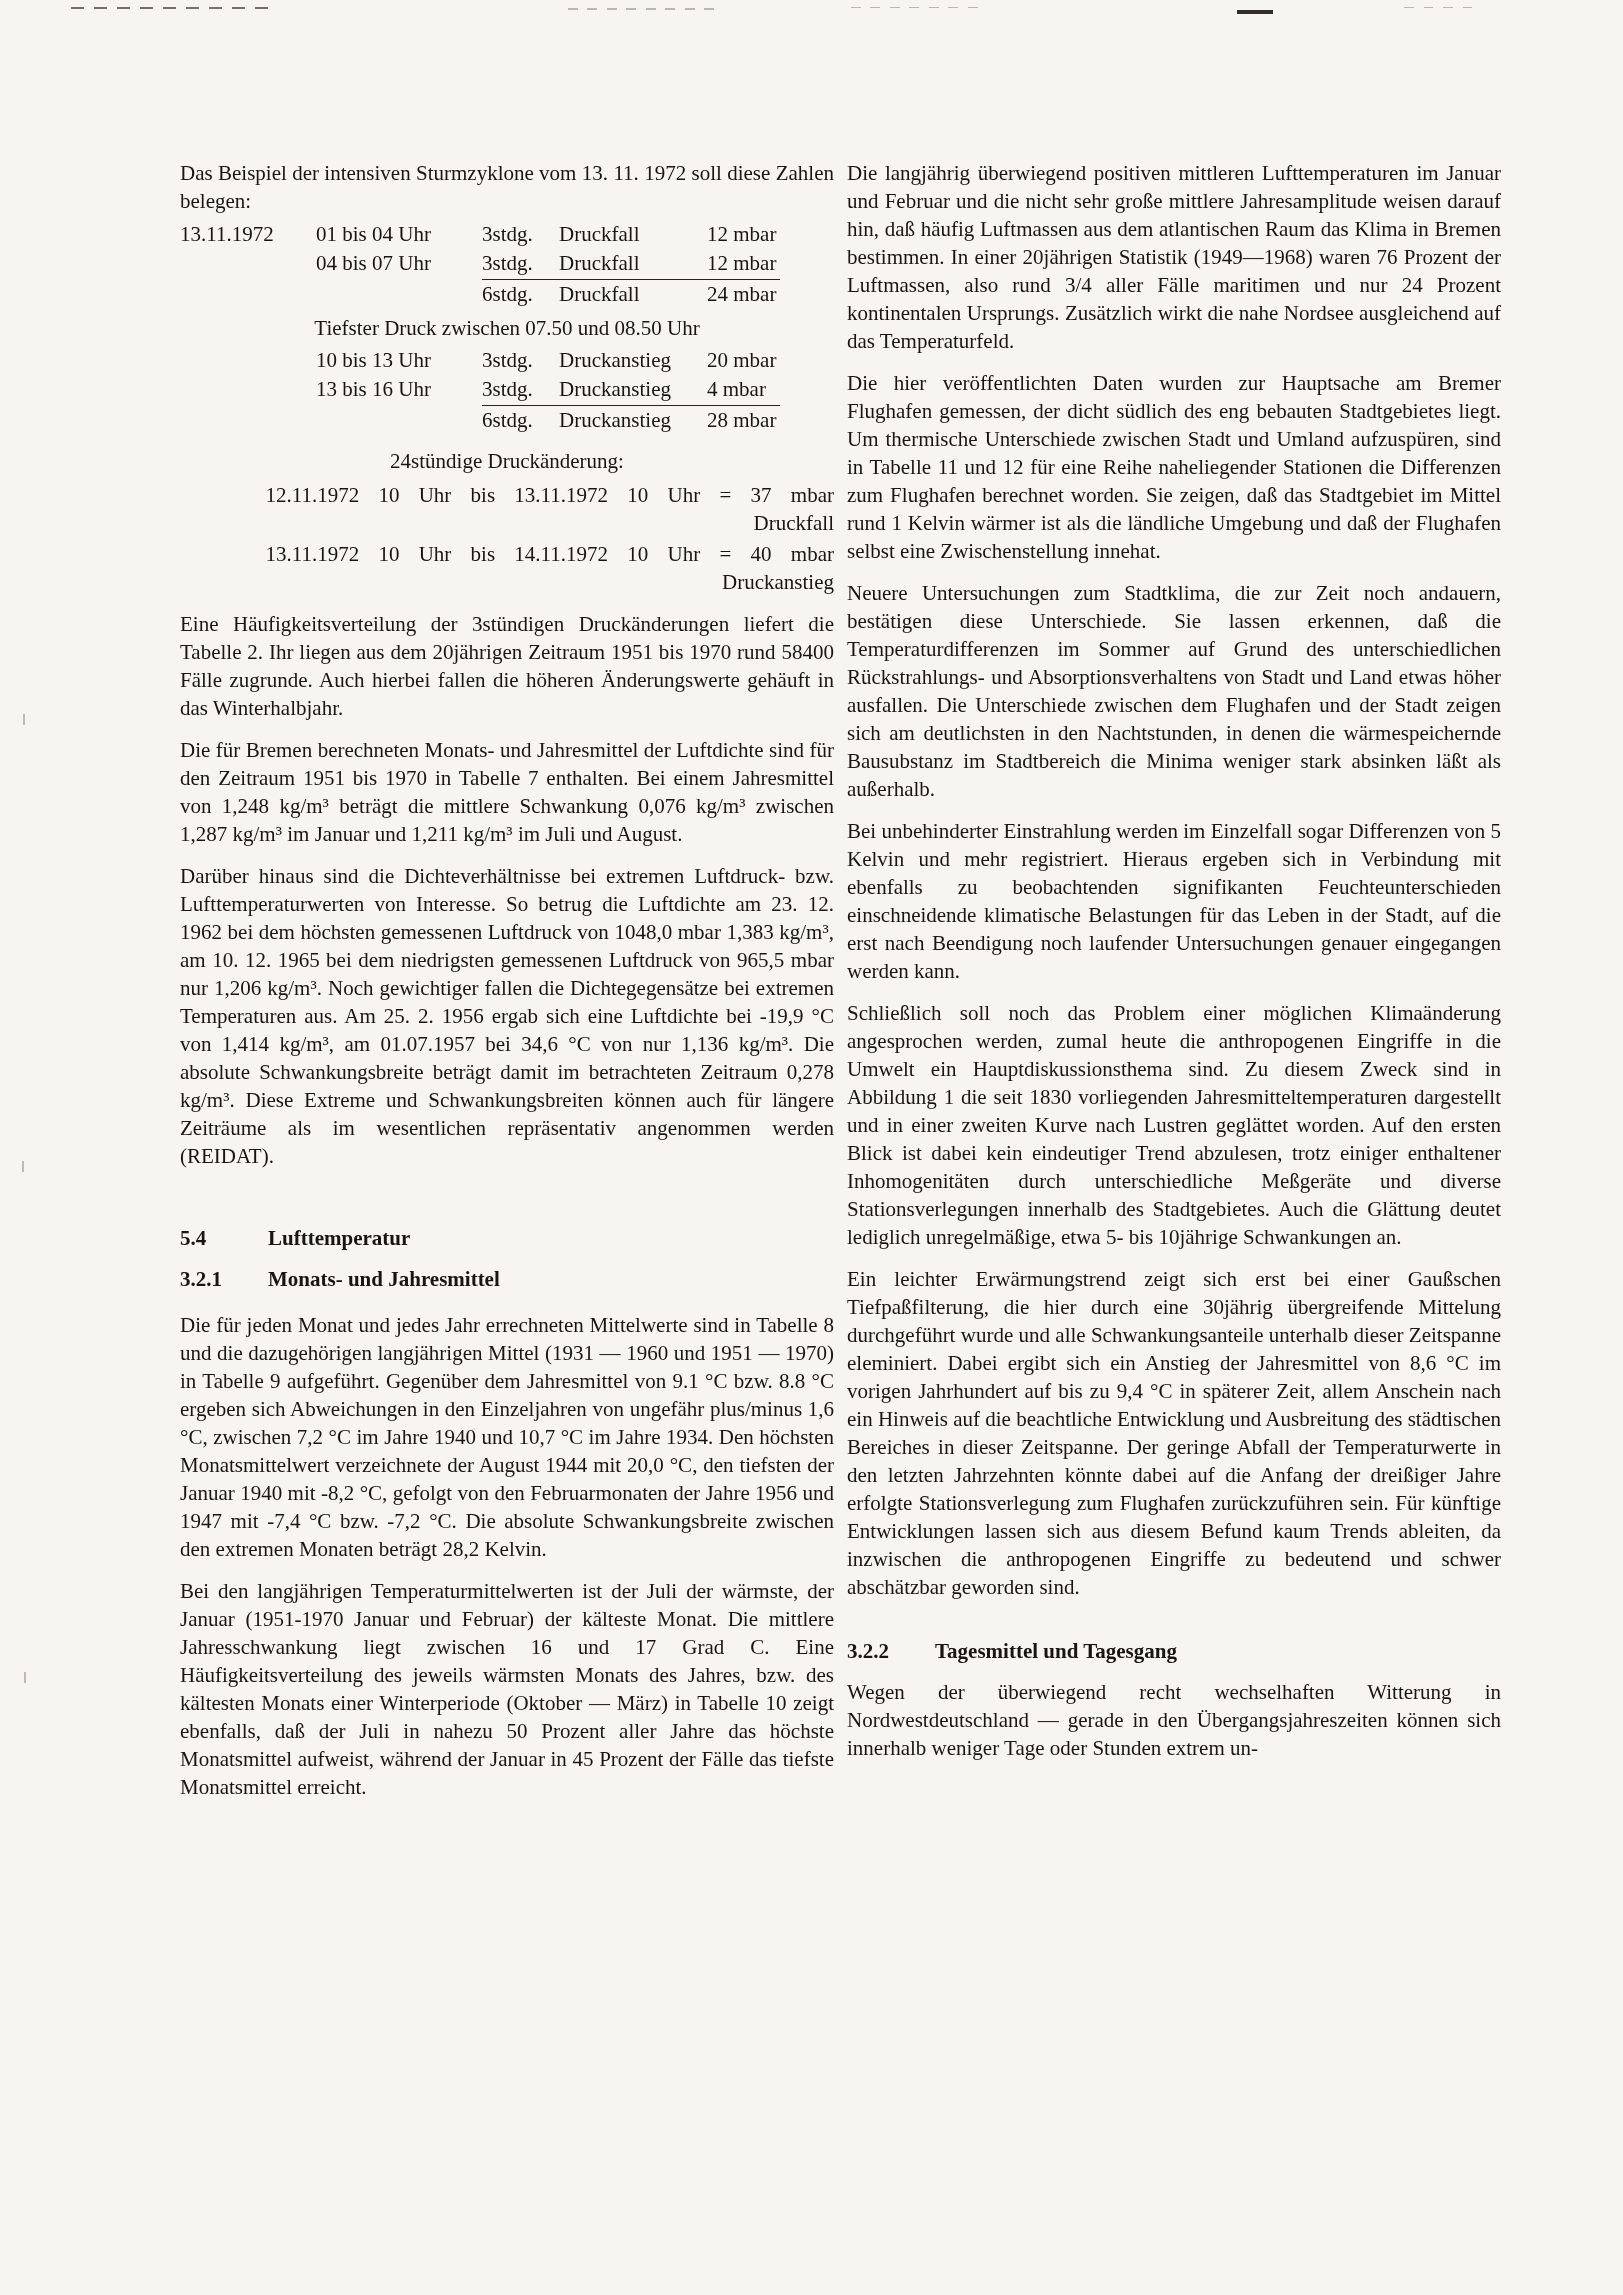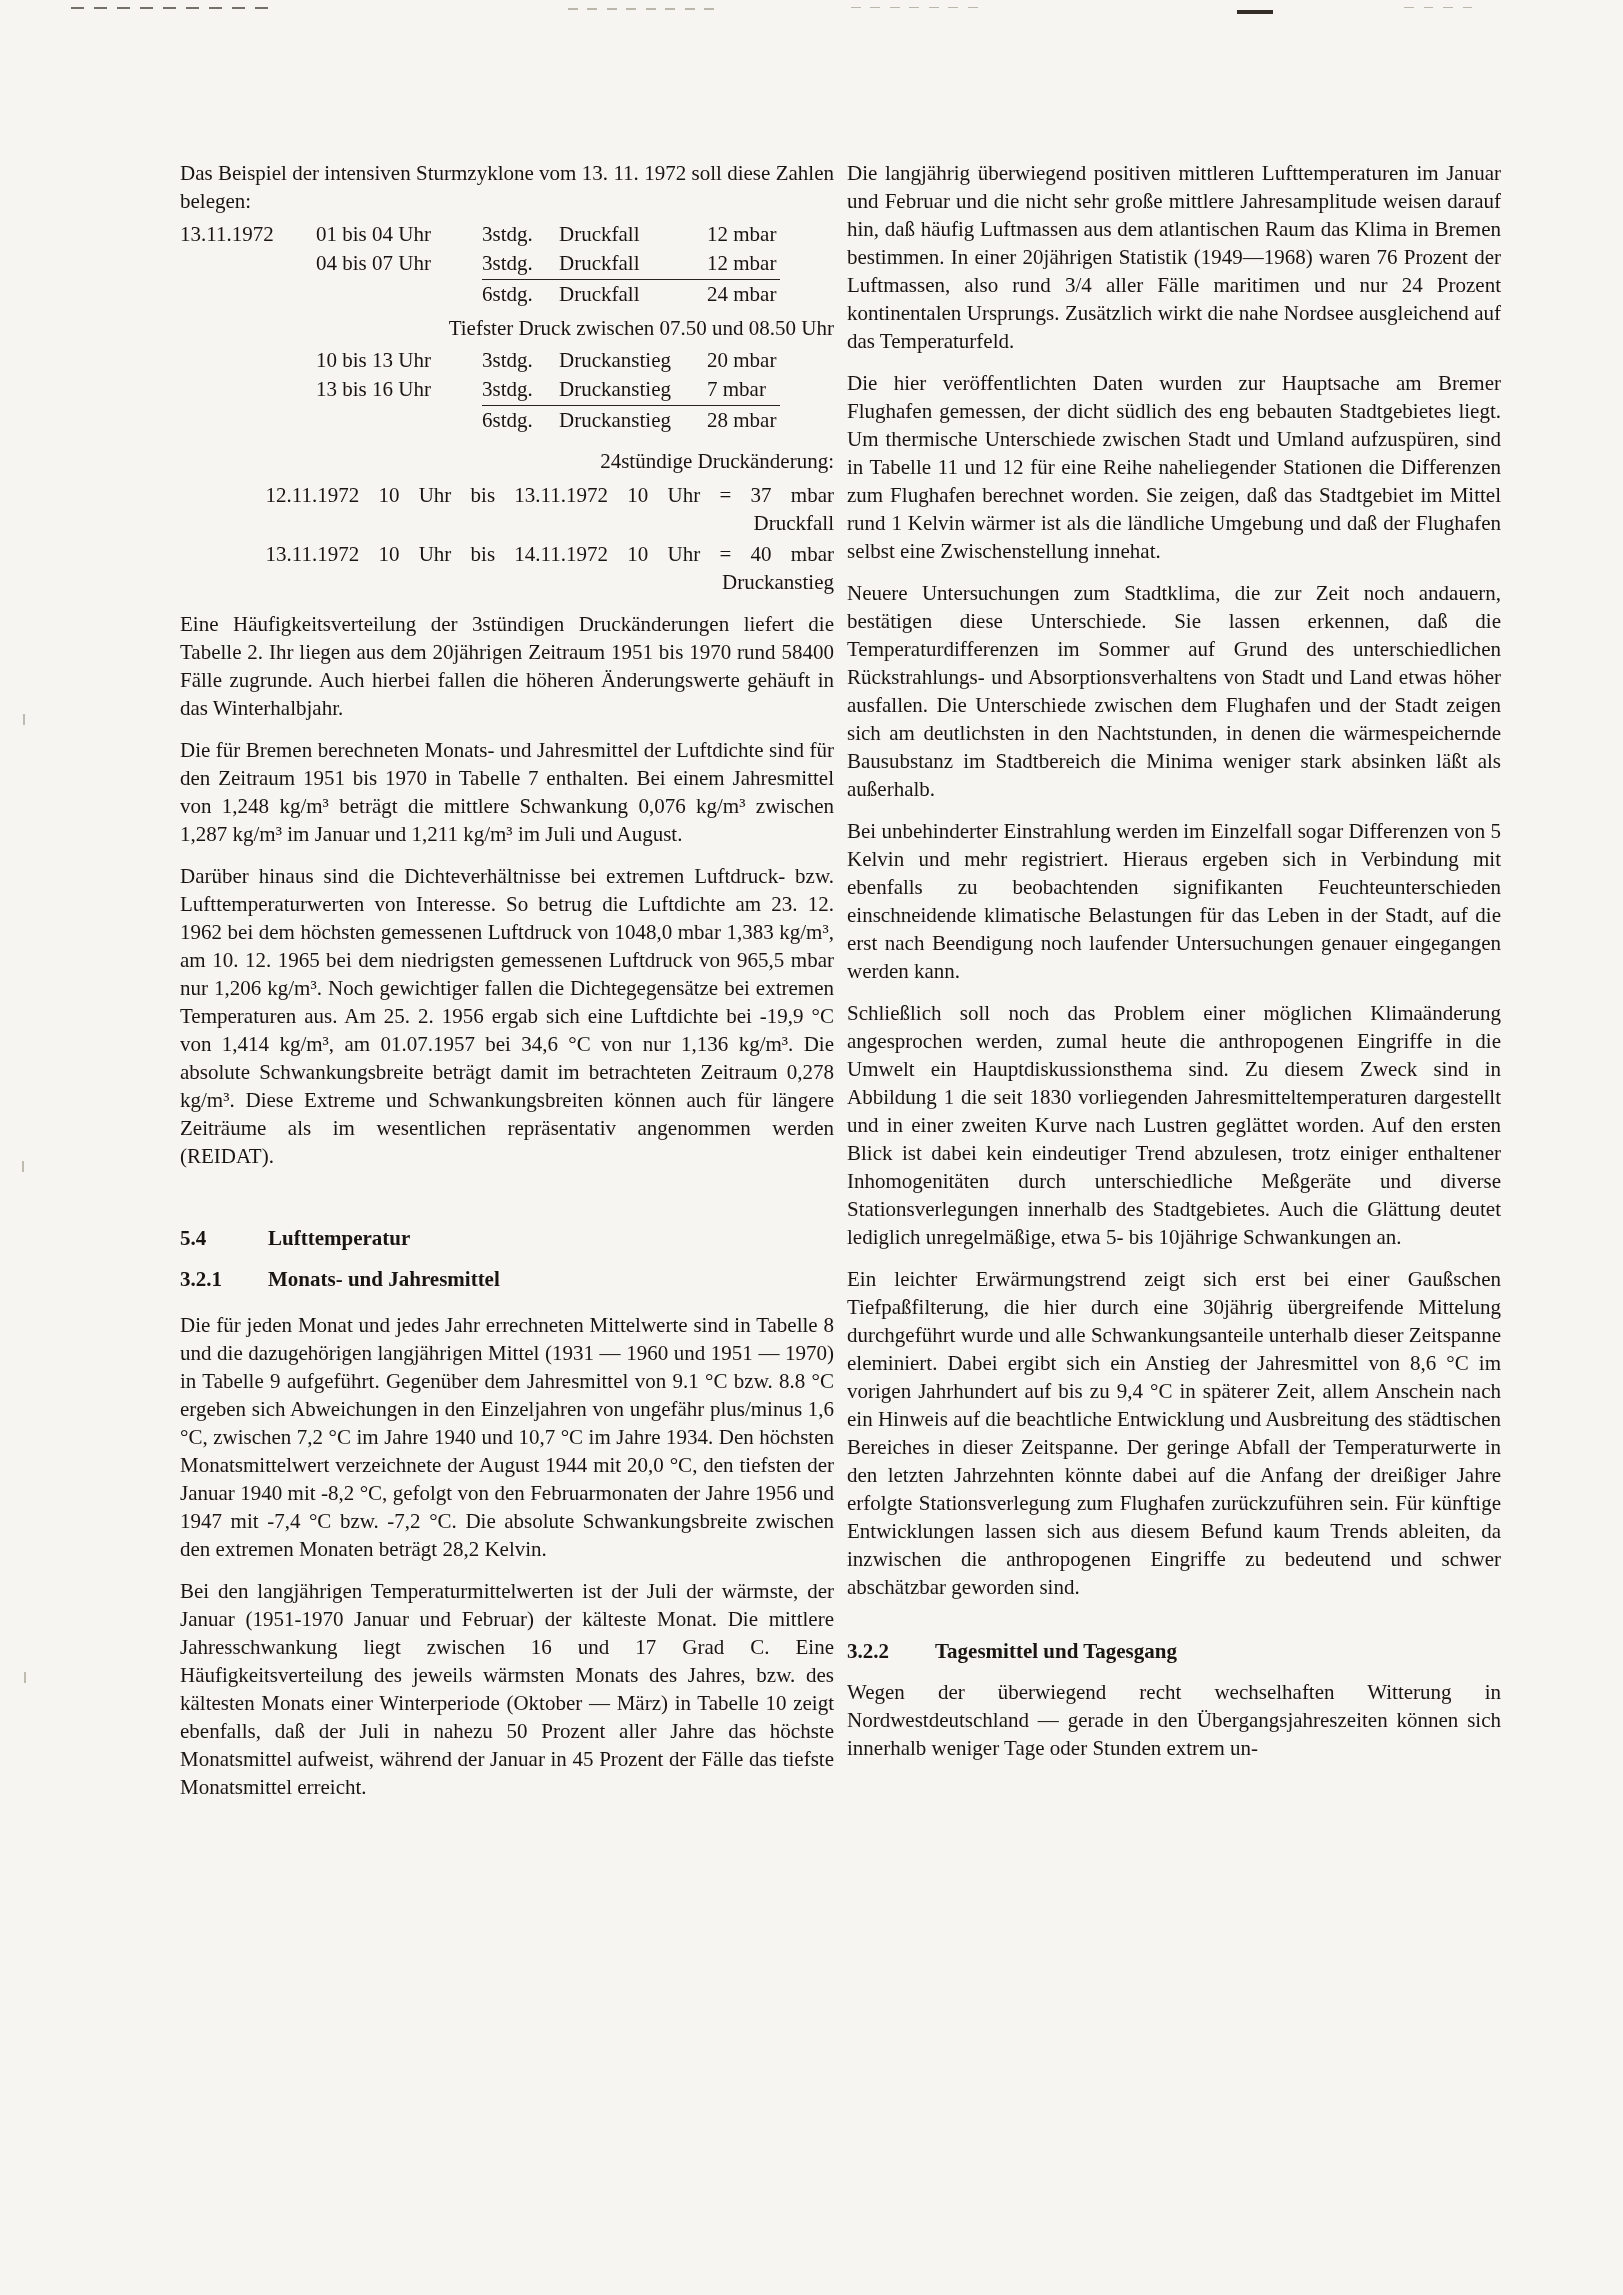--- a/index.html
+++ b/index.html
@@ -36,21 +36,21 @@
     display: grid;
     grid-template-columns: 136px 166px 77px 148px 73px;
     line-height: 29px;
     text-align: left;
   }
   .prow .c5 { }
   .prow.ruled .c3, .prow.ruled .c4, .prow.ruled .c5 {
     border-bottom: 1.6px solid #28221c;
     padding-bottom: 0.8px;
   }
-  .tnote { margin: 4.9px 0; text-align: right; font-family: Liberation Serif, serif; }
+  .tnote { margin: 4.9px 0; text-align: center; font-family: Liberation Serif, serif; }
   .change-heading { margin-top: 11.4px; margin-bottom: 6.5px; }
   .pchange { margin: 0 0 3.2px 0; text-align: right; }
   .pchange-line { word-spacing: 14px; }
   .pchange-label { }
 
   
   .heading { font-weight: bold; font-size: 21px; line-height: 28px; text-align: left; }
   .heading .hnum { display: inline-block; min-width: 88px; }
   .heading.section { margin: 54px 0 13px 0; }
   .heading.sub { margin: 0 0 18px 0; }
@@ -138,21 +138,21 @@
         <span class="c c3">3stdg.</span>
         <span class="c c4">Druckanstieg</span>
         <span class="c c5">20 mbar</span>
       </div>
 
       <div class="prow ruled">
         <span class="c c1"></span>
         <span class="c c2">13 bis 16 Uhr</span>
         <span class="c c3">3stdg.</span>
         <span class="c c4">Druckanstieg</span>
-        <span class="c c5">7 mbar</span>
+        <span class="c c5">4 mbar</span>
       </div>
 
       <div class="prow">
         <span class="c c1"></span>
         <span class="c c2"></span>
         <span class="c c3">6stdg.</span>
         <span class="c c4">Druckanstieg</span>
         <span class="c c5">28 mbar</span>
       </div>
 

